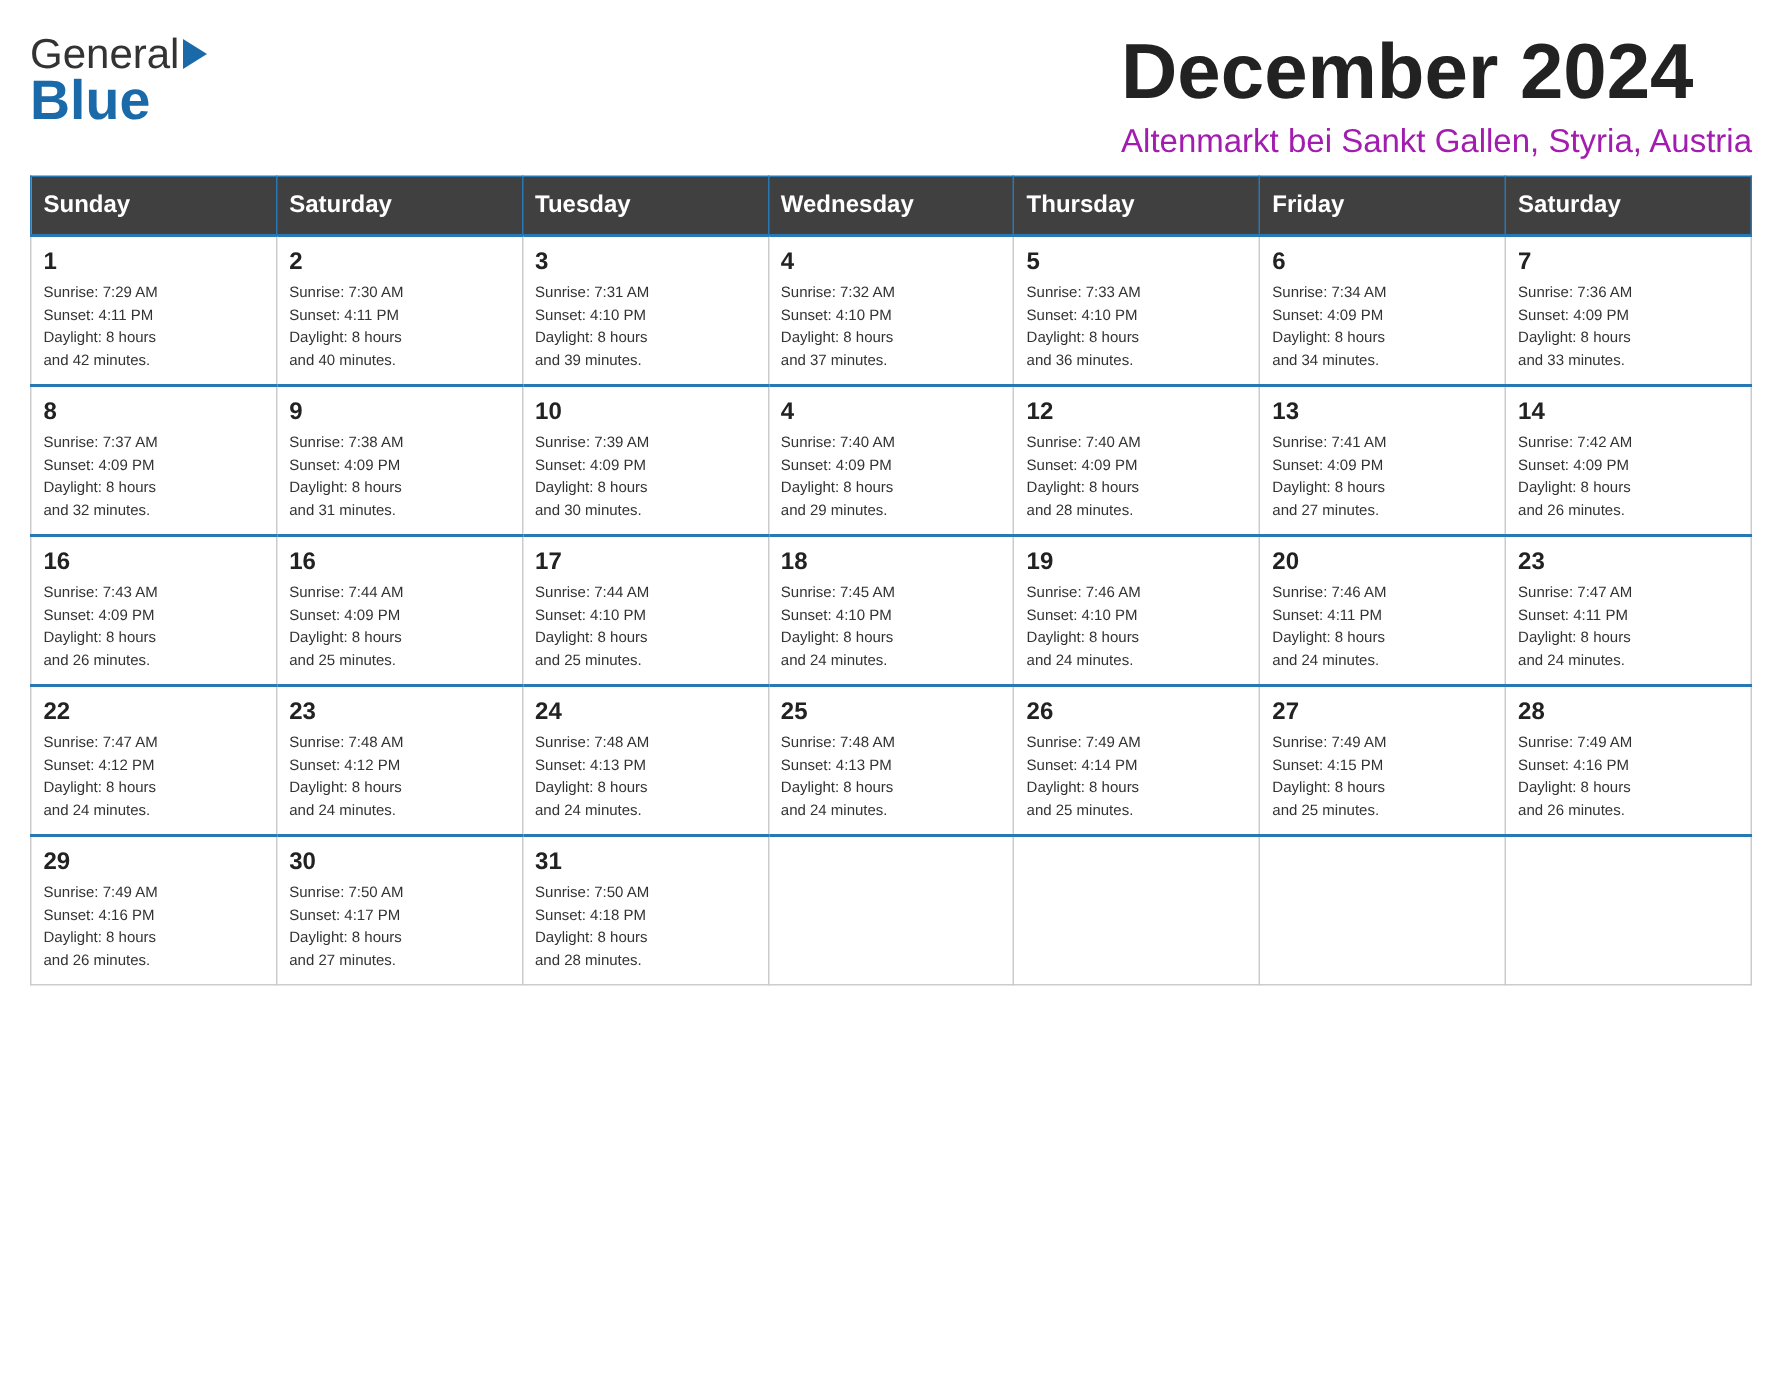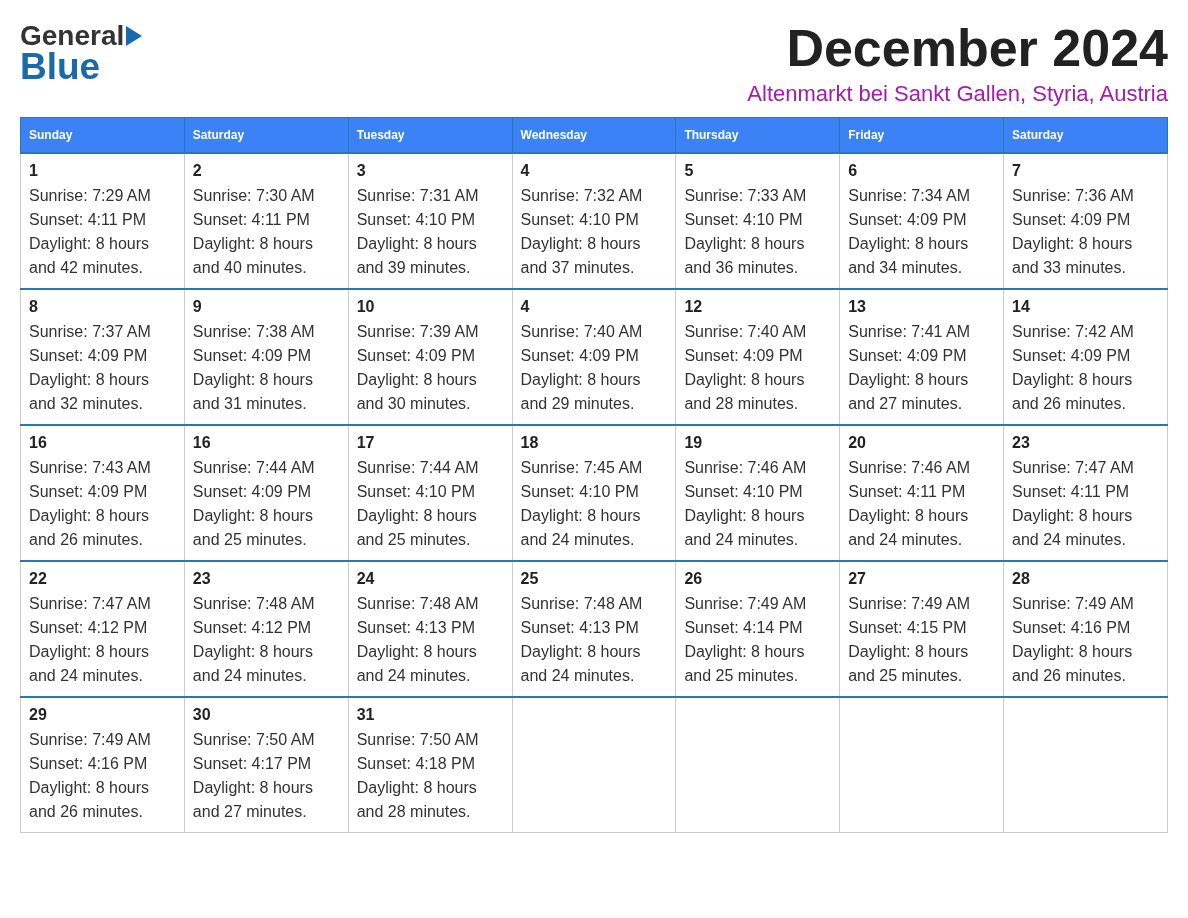--- a/index.html
+++ b/index.html
@@ -18,59 +18,58 @@
     }
     .logo {
       display: flex;
       flex-direction: column;
       align-items: flex-start;
     }
     .logo-text {
       display: flex;
       align-items: center;
       font-size: 28px;
-      font-weight: bold;
+      font-weight: normal;
       color: #333;
     }
     .logo-general {
       color: #333;
     }
     .logo-triangle {
       width: 0;
       height: 0;
       border-left: 16px solid #1a6aaa;
       border-top: 10px solid transparent;
       border-bottom: 10px solid transparent;
       margin: 0 2px;
     }
     .title-area {
-      text-align: right;
     }
     .month-title {
       font-size: 52px;
       font-weight: bold;
       color: #222;
       line-height: 1.1;
     }
     .location-title {
       font-size: 22px;
       color: #a21caf;
       margin-top: 4px;
     }
     .calendar-table {
       width: 100%;
       border-collapse: collapse;
       margin-top: 10px;
     }
     .calendar-table th {
-      background-color: #3b82f6;
+      background-color: #404040;
       color: #fff;
       padding: 10px 8px;
       text-align: left;
-      font-size: 12px;
+      font-size: 16px;
       font-weight: bold;
       border: 1px solid #2878b4;
     }
     .calendar-table td {
       vertical-align: top;
       border: 1px solid #ccc;
       padding: 8px;
       width: calc(100% / 7);
       min-height: 100px;
     }
@@ -81,21 +80,21 @@
       border-top: 2px solid #2878b4;
     }
     .day-number {
       font-size: 16px;
       font-weight: bold;
       color: #222;
       display: block;
       margin-bottom: 4px;
     }
     .day-info {
-      font-size: 16px;
+      font-size: 10px;
       color: #333;
       line-height: 1.5;
     }
     .empty-cell {
       background: #fff;
     }
     .logo-line2 {
       font-size: 37px;
       font-weight: bold;
       color: #1a6aaa;

